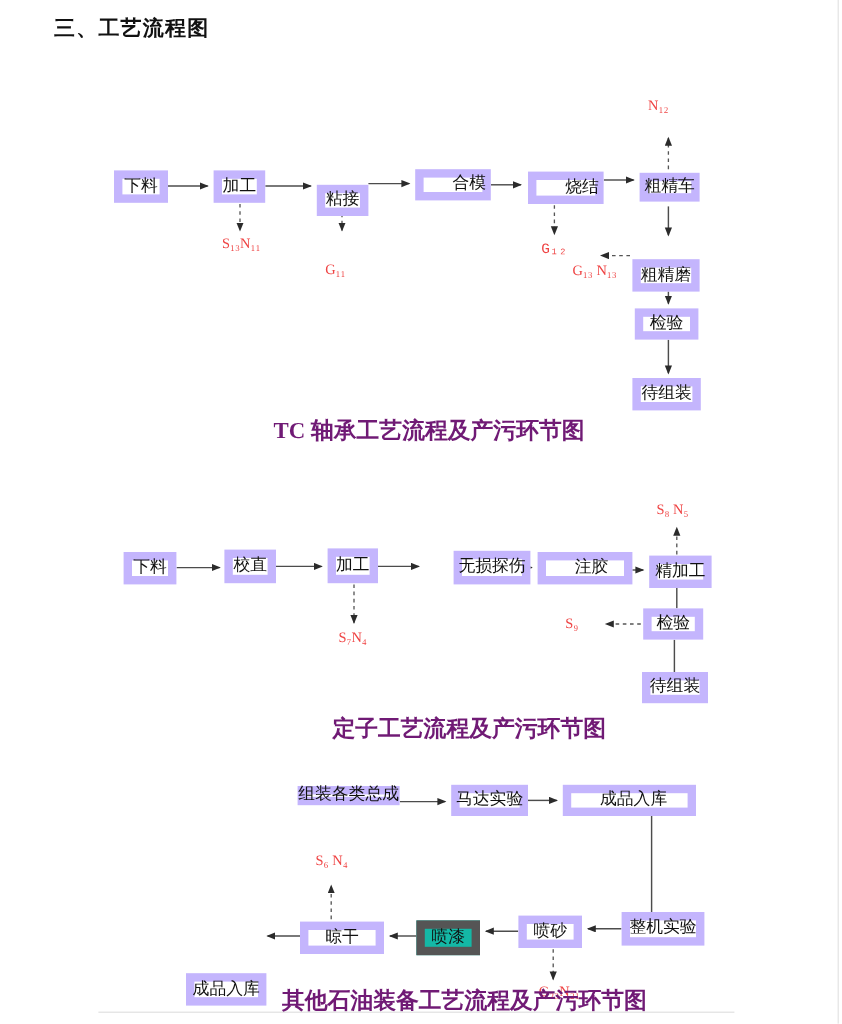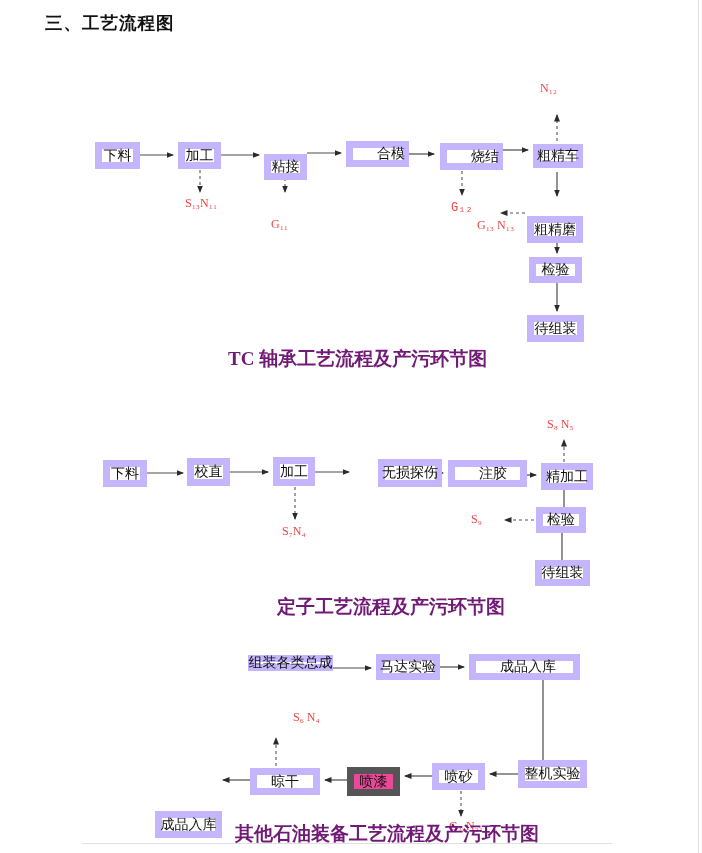--- a/index.html
+++ b/index.html
@@ -11,21 +11,21 @@
   .title{
     position:absolute;left:45px;top:11px;font-size:17.5px;font-weight:bold;
     color:#111;letter-spacing:1px;white-space:nowrap;
   }
   .box{
     position:absolute;border:7px solid #c4b5fd;background:#ffffff;
     display:flex;align-items:center;justify-content:center;
     font-size:14px;color:#111;line-height:1;box-sizing:border-box;white-space:nowrap;
   }
   .box.left{justify-content:flex-start;padding-left:24px;}
-  .box.gray{background:#ec4899;border-color:#555555;}
+  .box.gray{background:#14b8a6;border-color:#555555;}
   .plabel{
     position:absolute;font-size:12px;color:#ef4444;white-space:nowrap;
     font-family:"Liberation Serif","DejaVu Serif",serif;
   }
   .caption{
     position:absolute;font-size:19px;font-weight:bold;color:#701a75;white-space:nowrap;
   }
   svg.overlay{position:absolute;left:0;top:0;pointer-events:none;}
   .edge-right{position:absolute;left:698px;top:0;width:1px;height:853px;background:#e3e3e3;}
   .edge-bottom{position:absolute;left:82px;top:843px;width:530px;height:1px;background:#e0e0e0;}
@@ -119,20 +119,20 @@
 
   <div class="box" style="left:248px;top:655px;width:85px;height:16px;">组装各类总成</div>
   <div class="box" style="left:376px;top:654px;width:64px;height:26px;">马达实验</div>
   <div class="box left" style="left:469px;top:654px;width:111px;height:26px;">成品入库</div>
   <div class="box" style="left:518px;top:760px;width:69px;height:28px;">整机实验</div>
   <div class="box" style="left:432px;top:763px;width:53px;height:27px;">喷砂</div>
   <div class="box gray" style="left:347px;top:767px;width:53px;height:29px;">喷漆</div>
   <div class="box" style="left:250px;top:768px;width:70px;height:27px;">晾干</div>
   <div class="box" style="left:155px;top:766px;width:67px;height:27px;margin-top:45px;">成品入库</div>
 
-  <div class="plabel" style="left:263px;top:710px;margin-left:30px;">S₆ N₄</div>
+  <div class="plabel" style="left:263px;top:710px;">S₆ N₄</div>
   <div class="plabel" style="left:449px;top:819px;">G₂₃N₂₁</div>
 
   <div class="caption" style="left:235px;top:821px;">其他石油装备工艺流程及产污环节图</div>
 
   <div class="edge-right"></div>
   <div class="edge-bottom"></div>
 </div>
 
 </body></html>

